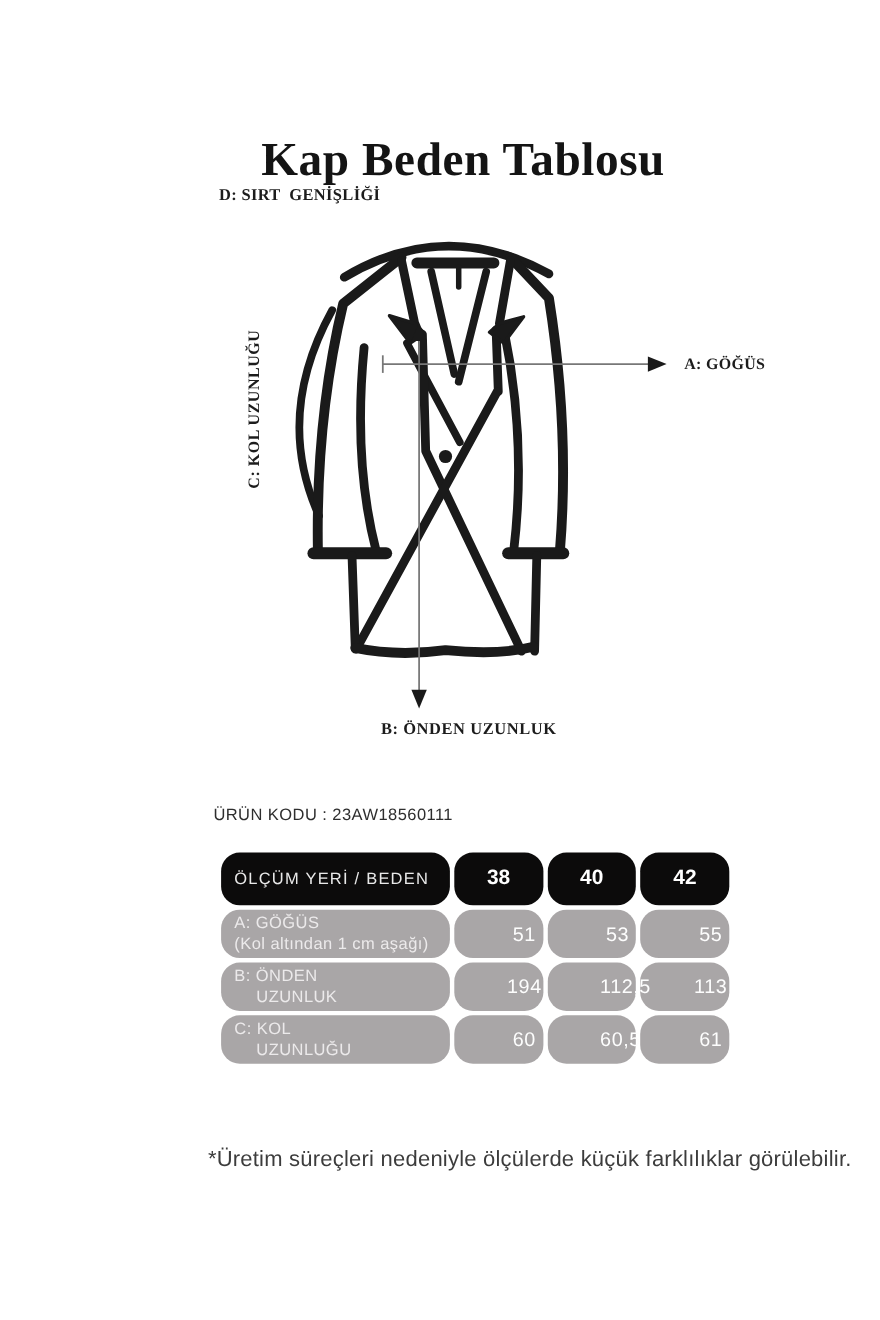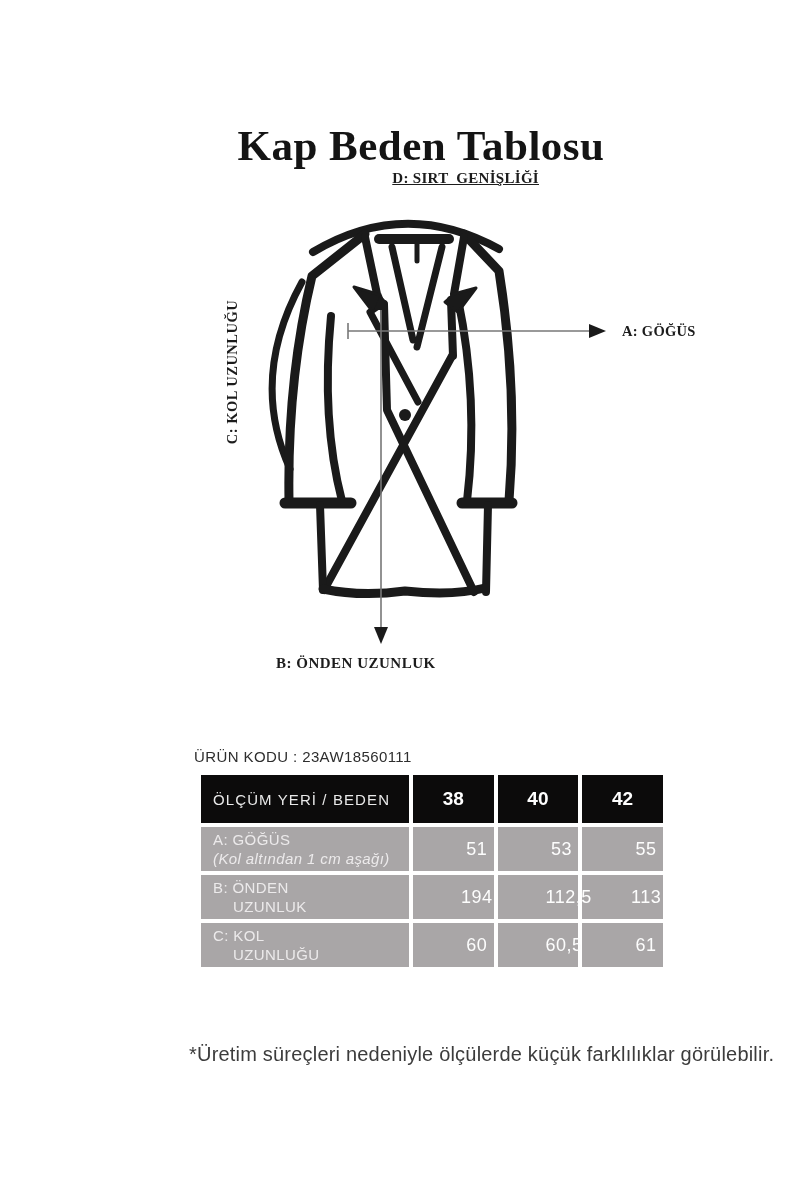--- a/index.html
+++ b/index.html
@@ -5,45 +5,45 @@
   html,body{margin:0;padding:0;background:#ffffff;}
   .page{position:relative;width:800px;height:1200px;background:#fff;overflow:hidden;
         font-family:"Liberation Sans",sans-serif;color:#1a1a1a;margin-left:21px;}
 
   .title{position:absolute;top:92px;left:0;width:800px;text-align:center;
          font-family:"Liberation Serif",serif;font-weight:bold;font-size:43px;
          color:#141414;letter-spacing:0.5px;}
 
   .diagram-label{position:absolute;font-family:"Liberation Serif",serif;font-weight:bold;
                  color:#1c1c1c;}
-  .lbl-d{left:178px;width:340px;top:170px;text-align:right;font-size:15px;
-         letter-spacing:0.3px;white-space:pre;text-decoration:underline;}
+  .lbl-d{left:178px;width:340px;top:170px;text-align:left;font-size:15px;
+         letter-spacing:0.3px;white-space:pre;}
   .lbl-a{left:601px;top:323px;font-size:14.5px;letter-spacing:0.3px;white-space:nowrap;}
   .lbl-c{left:211px;top:372px;transform:translate(-50%,-50%) rotate(-90deg);
          font-size:14.5px;letter-spacing:0.5px;white-space:nowrap;}
-  .lbl-b{left:255px;width:230px;top:655px;text-align:left;font-size:15px;
+  .lbl-b{left:255px;width:230px;top:655px;text-align:right;font-size:15px;
          letter-spacing:0.5px;white-space:nowrap;}
 
   .coat-svg{position:absolute;left:0;top:0;width:800px;height:700px;}
 
-  .product-code{position:absolute;left:173px;top:748px;font-size:15px;
+  .product-code{position:absolute;left:173px;top:732px;font-size:15px;
                 color:#2e2e2e;letter-spacing:0.4px;}
 
   table.size-table{position:absolute;left:176px;top:771px;width:470px;
                    border-collapse:separate;border-spacing:4px;table-layout:fixed;}
-  table.size-table th, table.size-table td{margin:0;vertical-align:middle;}
+  table.size-table th, table.size-table td{margin:0;vertical-align:middle;border-radius:17px;}
   .hdr{background:var(--header_bg,#0c0b0b);color:#e9e9e9;height:46px;}
   .hdr.measure{ text-align:left;padding-left:12px;font-weight:normal;font-size:15px;
                 letter-spacing:1.1px;}
   .hdr.size{text-align:center;font-weight:bold;font-size:19px;color:#ffffff;}
   .cell{background:var(--row_bg,#a9a6a7);height:42px;}
   .cell.label{color:#eceaeb;font-size:15px;line-height:19px;letter-spacing:0.4px;
               padding-left:12px;text-align:left;font-weight:normal;}
   .cell.label .line2{display:block;padding-left:20px;}
-  .cell.label .line2.no-indent{padding-left:0;font-style:italic;}
+  .cell.label .line2.no-indent{padding-left:0;}
   .cell.value{color:#fdfdfd;text-align:center;font-size:18px;letter-spacing:0.5px;padding-left:48px;}
 
   .footnotes{position:absolute;left:168px;top:1044px;font-size:20px;color:#3c3c3c;
              line-height:21.5px;letter-spacing:0.2px;}
 </style>
 </head>
 <body>
 
 <div class="page">
 

